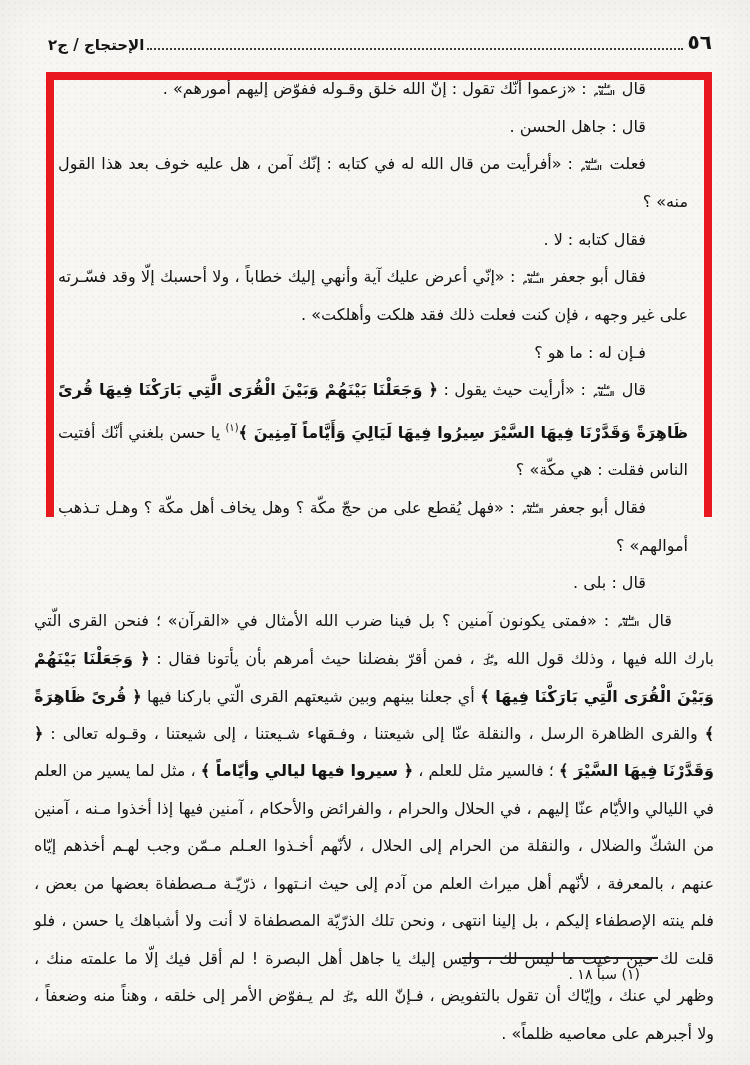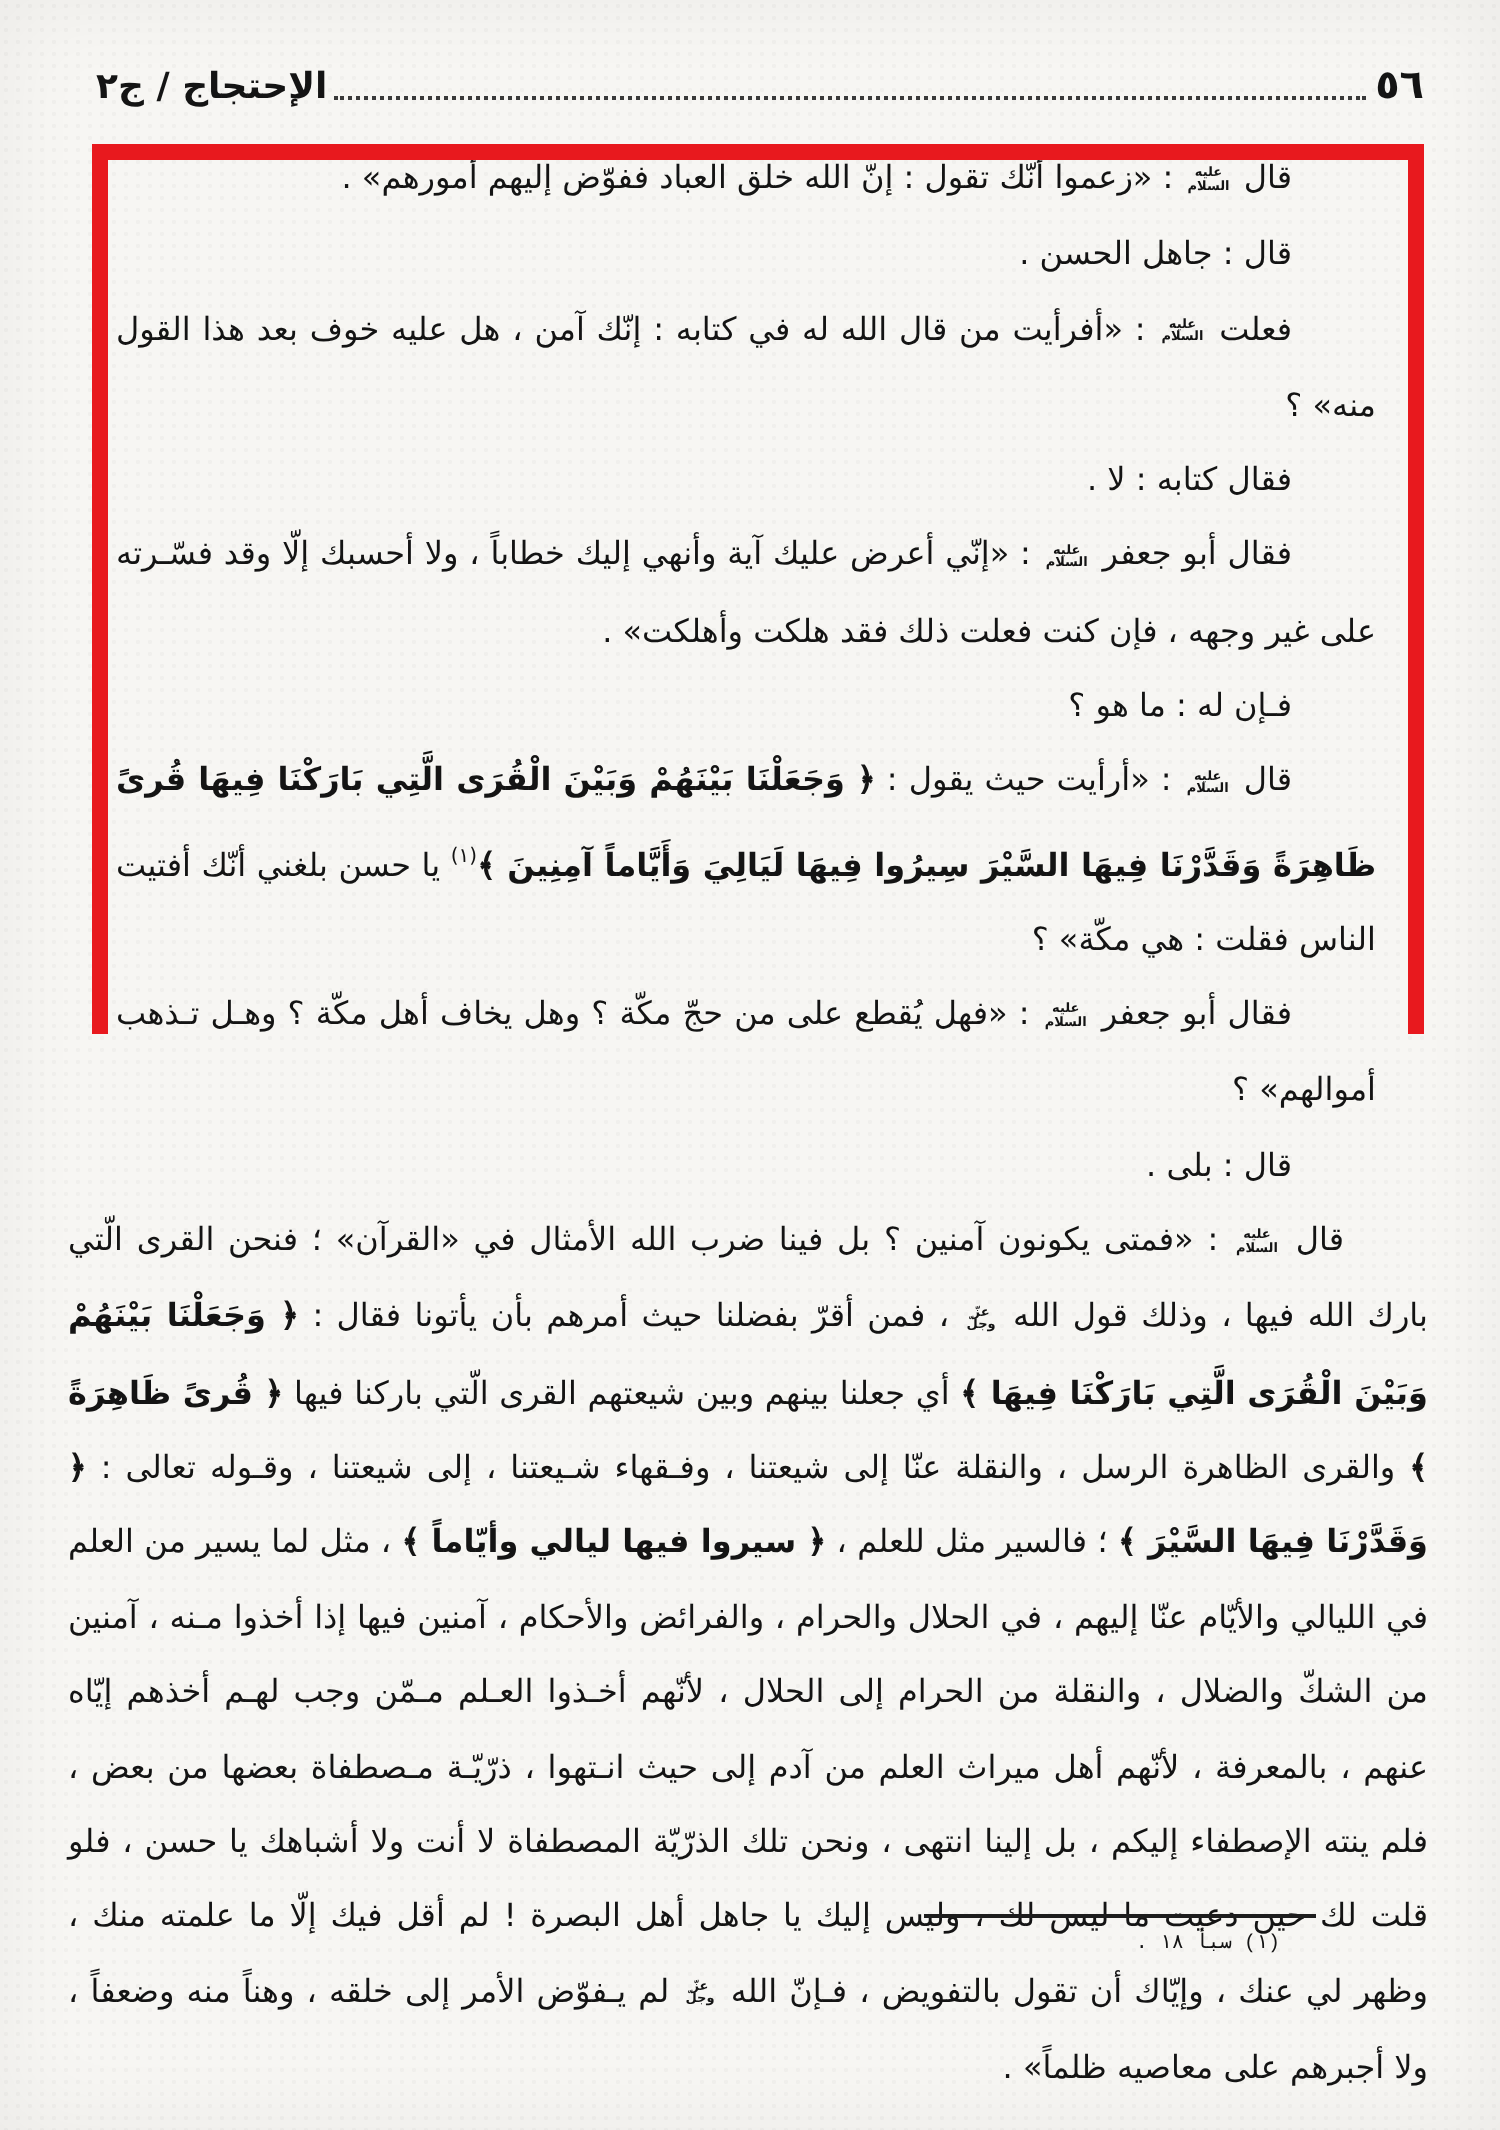--- a/index.html
+++ b/index.html
@@ -27,21 +27,21 @@
     font-size: 14px;
     font-weight: bold;
   }
   .pagenum { font-size: 20px; padding-left: 2px; }
   .leader {
     flex: 1;
     border-bottom: 2px dotted #3a3a3a;
     margin: 0 3px 4px 3px;
     height: 0;
   }
-  .title { font-size: 18px; }
+  .title { font-size: 15px; }
   
   .body-text {
     margin: 16px 36px 0 34px;
     direction: rtl;
     text-align: justify;
     font-size: 16px;
     line-height: 37.4px;
   }
   .body-text p { margin: 0; text-indent: 42px; }
   .body-text p.boxed { margin-right: 26px; margin-left: 24px; }
@@ -81,37 +81,36 @@
     direction: rtl;
   }
   .fn-rule {
     width: 196px;
     border-top: 2px solid #1d1d1d;
     margin-right: 56px;
   }
   .fn-text {
     margin-top: 7px;
     padding-right: 74px;
-    font-size: 10px;
-    font-family: Liberation Mono, monospace;
+    font-size: 14px;
   }
 </style>
 </head>
 <body>
 
 <div class="page">
 
   <div class="header">
     <span class="pagenum">٥٦</span>
     <span class="leader"></span>
     <span class="title">الإحتجاج / ج٢</span>
   </div>
 
   <div class="body-text">
-      <p class="boxed"><span>قال </span><span class="hon"><span class="hl">عليه</span><span class="hl">السلام</span></span><span> : «زعموا أنّك تقول : إنّ الله خلق العباد ففوّض إليهم أُمورهم» .</span></p>
+      <p class="boxed"><span>قال </span><span class="hon"><span class="hl">عليه</span><span class="hl">السلام</span></span><span> : «زعموا أنّك تقول : إنّ الله خلق وقـوله ففوّض إليهم أُمورهم» .</span></p>
       <p class="boxed"><span>قال : جاهل الحسن .</span></p>
       <p class="boxed"><span>فعلت </span><span class="hon"><span class="hl">عليه</span><span class="hl">السلام</span></span><span> : «أفرأيت من قال الله له في كتابه : إنّك آمن ، هل عليه خوف بعد هذا القول منه» ؟</span></p>
       <p class="boxed"><span>فقال كتابه : لا .</span></p>
       <p class="boxed"><span>فقال أبو جعفر </span><span class="hon"><span class="hl">عليه</span><span class="hl">السلام</span></span><span> : «إنّي أعرض عليك آية وأنهي إليك خطاباً ، ولا أحسبك إلّا وقد فسّـرته على غير وجهه ، فإن كنت فعلت ذلك فقد هلكت وأهلكت» .</span></p>
       <p class="boxed"><span>فـإن له : ما هو ؟</span></p>
       <p class="boxed"><span>قال </span><span class="hon"><span class="hl">عليه</span><span class="hl">السلام</span></span><span> : «أرأيت حيث يقول : </span><span class="quran">﴿ وَجَعَلْنَا بَيْنَهُمْ وَبَيْنَ الْقُرَى الَّتِي بَارَكْنَا فِيهَا قُرىً ظَاهِرَةً وَقَدَّرْنَا فِيهَا السَّيْرَ سِيرُوا فِيهَا لَيَالِيَ وَأَيَّاماً آمِنِينَ ﴾</span><span class="sup">(١)</span><span> يا حسن بلغني أنّك أفتيت الناس فقلت : هي مكّة» ؟</span></p>
       <p class="boxed"><span>فقال أبو جعفر </span><span class="hon"><span class="hl">عليه</span><span class="hl">السلام</span></span><span> : «فهل يُقطع على من حجّ مكّة ؟ وهل يخاف أهل مكّة ؟ وهـل تـذهب أموالهم» ؟</span></p>
       <p class="boxed"><span>قال : بلى .</span></p>
       <p><span>قال </span><span class="hon"><span class="hl">عليه</span><span class="hl">السلام</span></span><span> : «فمتى يكونون آمنين ؟ بل فينا ضرب الله الأمثال في «القرآن» ؛ فنحن القرى الّتي بارك الله فيها ، وذلك قول الله </span><span class="hon"><span class="hl">عزّ</span><span class="hl">وجلّ</span></span><span> ، فمن أقرّ بفضلنا حيث أمرهم بأن يأتونا فقال : </span><span class="quran">﴿ وَجَعَلْنَا بَيْنَهُمْ وَبَيْنَ الْقُرَى الَّتِي بَارَكْنَا فِيهَا ﴾</span><span> أي جعلنا بينهم وبين شيعتهم القرى الّتي باركنا فيها </span><span class="quran">﴿ قُرىً ظَاهِرَةً ﴾</span><span> والقرى الظاهرة الرسل ، والنقلة عنّا إلى شيعتنا ، وفـقهاء شـيعتنا ، إلى شيعتنا ، وقـوله تعالى : </span><span class="quran">﴿ وَقَدَّرْنَا فِيهَا السَّيْرَ ﴾</span><span> ؛ فالسير مثل للعلم ، </span><span class="quran">﴿ سيروا فيها ليالي وأيّاماً ﴾</span><span> ، مثل لما يسير من العلم في الليالي والأيّام عنّا إليهم ، في الحلال والحرام ، والفرائض والأحكام ، آمنين فيها إذا أخذوا مـنه ، آمنين من الشكّ والضلال ، والنقلة من الحرام إلى الحلال ، لأنّهم أخـذوا العـلم مـمّن وجب لهـم أخذهم إيّاه عنهم ، بالمعرفة ، لأنّهم أهل ميراث العلم من آدم إلى حيث انـتهوا ، ذرّيّـة مـصطفاة بعضها من بعض ، فلم ينته الإصطفاء إليكم ، بل إلينا انتهى ، ونحن تلك الذرّيّة المصطفاة لا أنت ولا أشباهك يا حسن ، فلو قلت لك حين دعيت ما ليس لك ، وليس إليك يا جاهل أهل البصرة ! لم أقل فيك إلّا ما علمته منك ، وظهر لي عنك ، وإيّاك أن تقول بالتفويض ، فـإنّ الله </span><span class="hon"><span class="hl">عزّ</span><span class="hl">وجلّ</span></span><span> لم يـفوّض الأمر إلى خلقه ، وهناً منه وضعفاً ، ولا أجبرهم على معاصيه ظلماً» .</span></p>
     </div>

